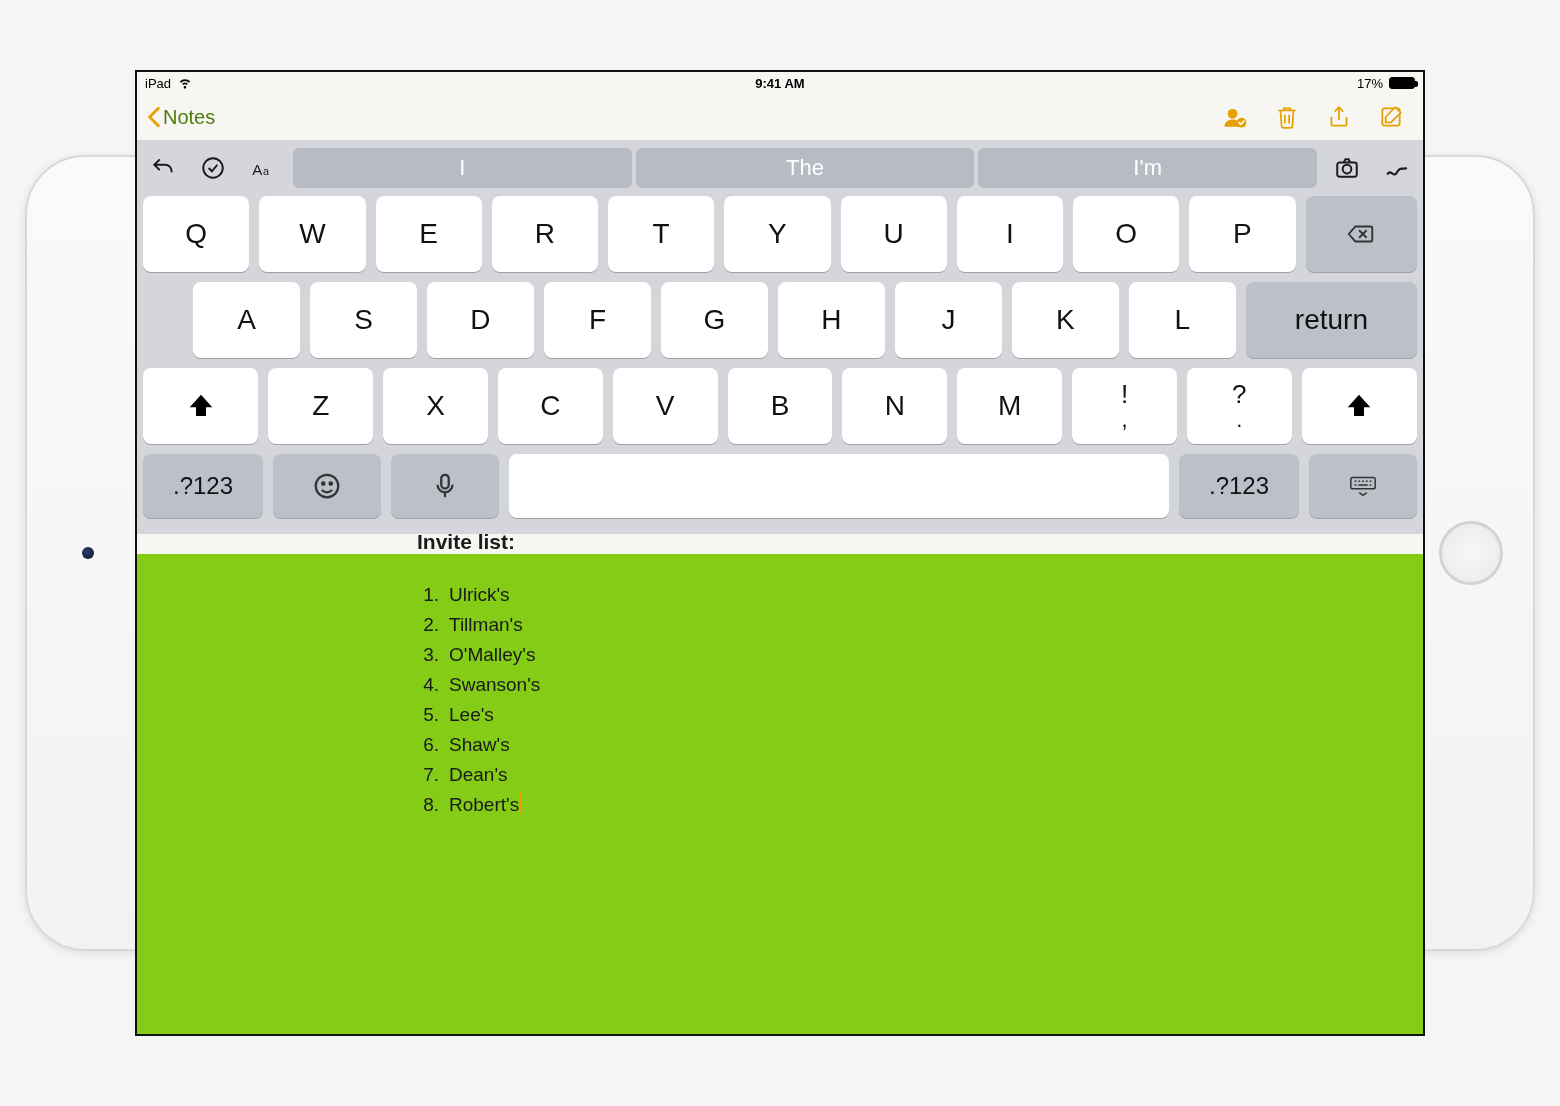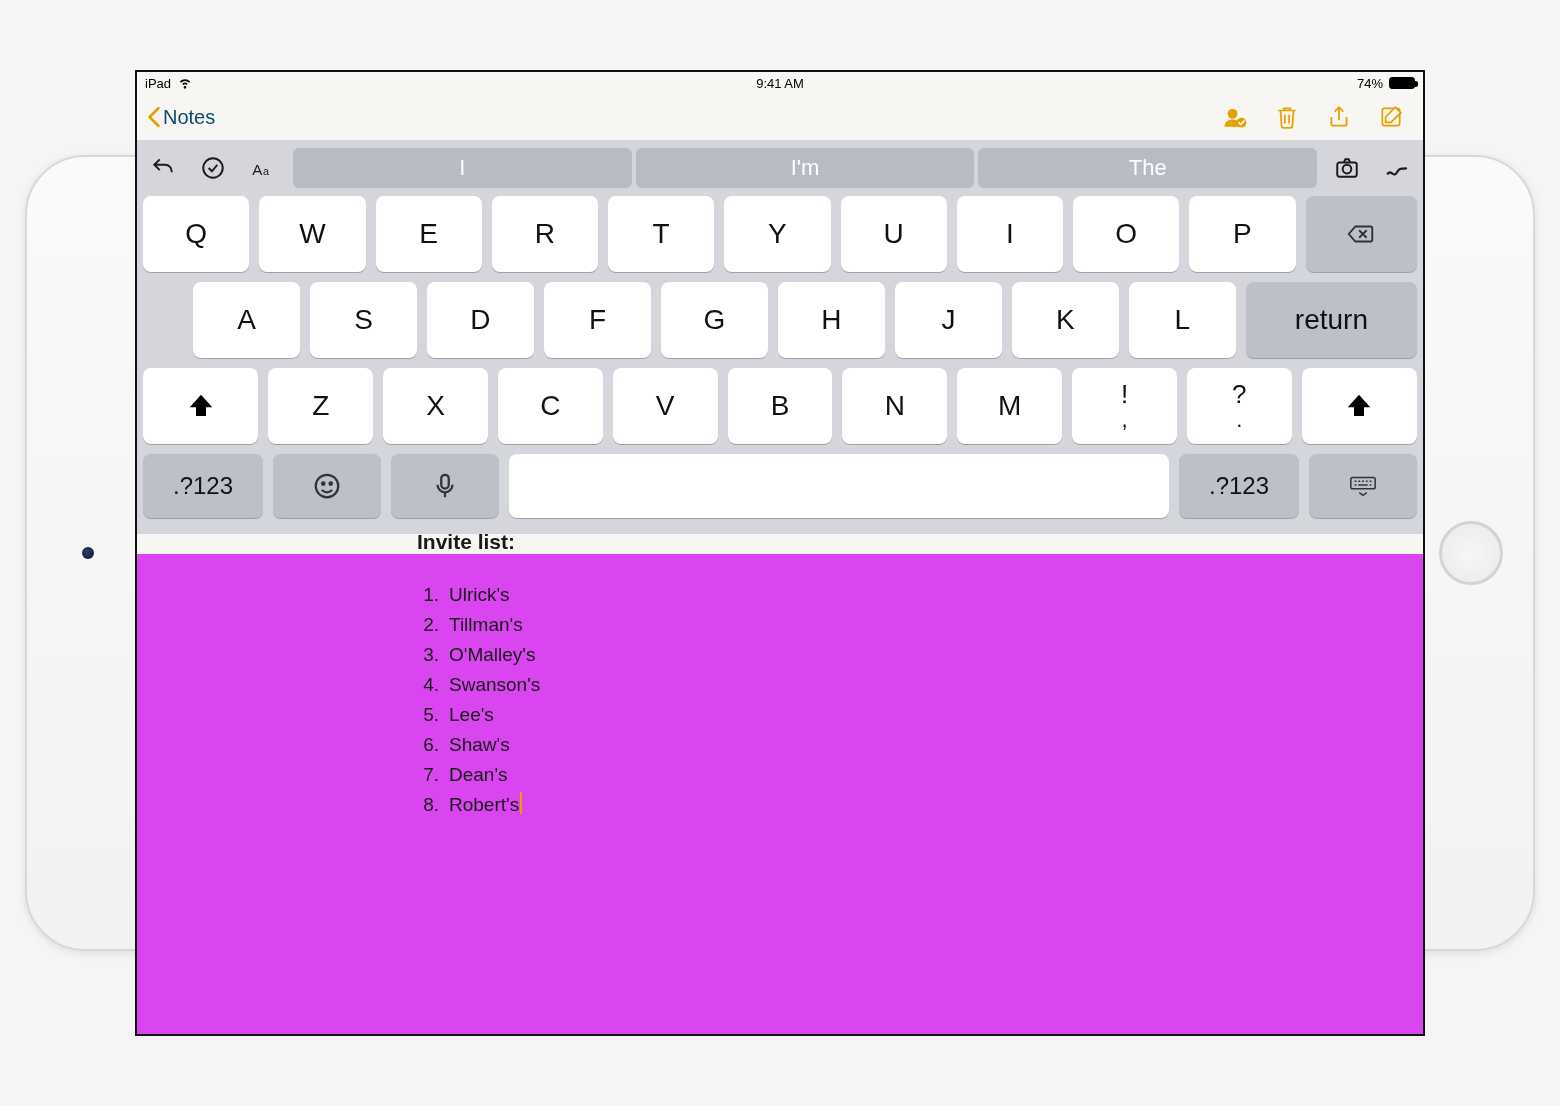--- a/index.html
+++ b/index.html
@@ -58,40 +58,40 @@
     width: 100%;
     display: flex;
     align-items: center;
     justify-content: space-between;
     padding: 0 8px;
     font-size: 13px;
     color: #000;
     background: #f8f6f2;
   }
   .status-left, .status-right { display:flex; align-items:center; gap:6px; }
-  .status-center { position:absolute; left:50%; transform:translateX(-50%); font-weight:400; }
+  .status-center { position:absolute; left:50%; transform:translateX(-50%); font-weight:700; }
   .battery {
     width: 26px; height: 12px;
     border: 1.5px solid #000; border-radius: 3px;
     position: relative;
     background: #000;
   }
   .battery::after {
     content:"";
     position:absolute; right:-4px; top:3px;
     width:3px; height:6px; background:#000; border-radius:0 2px 2px 0;
   }
   
   .nav-bar {
     height: 46px;
     display:flex; align-items:center; justify-content:space-between;
     padding: 0 10px;
     background: #f8f6f2;
   }
-  .nav-left { display:flex; gap:2px; color:#0c4a6e; font-size:20px; }
+  .nav-left { display:flex; gap:2px; color:#4d7c0f; font-size:20px; }
   .nav-left svg { width:14px; height:22px; }
   .nav-right { display:flex; align-items:center; gap:24px; padding-right:8px; }
   .nav-icon { width:28px; height:28px; color:#e6a100; display:flex; align-items:center; justify-content:center; }
   .nav-icon svg { width:26px; height:26px; }
   
   .keyboard {
     position:absolute;
     top: 68px; left:0; right:0;
     background: #d4d6dc;
     padding: 6px 6px 6px 6px;
@@ -138,21 +138,21 @@
   .key-space { flex:5.5; }
   .key-123 { flex:1; font-size:24px; }
   .key-emoji, .key-mic { flex:0.9; }
   .key-hide { flex:0.9; }
   
   .note-body {
     position:absolute;
     left:0; right:0;
     top: 482px;
     bottom:0;
-    background:#d946ef;
+    background:#84cc16;
     padding: 0 0 0 280px;
     font-size:20px;
     color:#1a1a1a;
   }
   .note-title-cut {
     font-weight:700;
     font-size:21px;
     margin-bottom:2px;
     position:relative;
     top:-24px;
@@ -181,21 +181,21 @@
       <div class="status-left">
         <span>iPad</span>
         <span>
           <svg viewBox="0 0 24 24" width="16" height="16" fill="#000">
               <path d="M12 18a2 2 0 100 4 2 2 0 000-4zm-4.2-3.2a6 6 0 018.4 0l-1.8 1.8a3.5 3.5 0 00-4.8 0zM4.2 11.2a11 11 0 0115.6 0l-1.8 1.8a8.5 8.5 0 00-12 0z"></path>
             </svg>
         </span>
       </div>
       <div class="status-center">9:41 AM</div>
       <div class="status-right">
-        <span>74%</span>
+        <span>17%</span>
         <span class="battery"></span>
       </div>
     </div>
 
     <div class="nav-bar">
       <div class="nav-left">
         <svg viewBox="0 0 12 20" fill="none" stroke="#e6a100" stroke-width="2.5" stroke-linecap="round" stroke-linejoin="round">
             <polyline points="10,2 2,10 10,18"></polyline>
           </svg>
         <span>Notes</span>
@@ -244,22 +244,22 @@
             </svg>
         </div>
         <div class="kb-tool-icon">
           <svg viewBox="0 0 24 24" fill="#1a1a1a">
               <text x="2" y="18" font-size="14" font-family="Helvetica">A</text>
               <text x="12" y="18" font-size="10" font-family="Helvetica">a</text>
             </svg>
         </div>
         <div class="suggestions">
           <div class="suggestion">I</div>
+          <div class="suggestion">The</div>
           <div class="suggestion">I'm</div>
-          <div class="suggestion">The</div>
         </div>
         <div class="kb-tool-icon">
           <svg viewBox="0 0 24 24" fill="none" stroke="#1a1a1a" stroke-width="1.8">
               <rect x="3" y="7" width="18" height="13" rx="2"></rect>
               <circle cx="12" cy="13" r="4"></circle>
               <path d="M9 7l1.5-3h3L15 7"></path>
             </svg>
         </div>
         <div class="kb-tool-icon">
           <svg viewBox="0 0 24 24" fill="none" stroke="#1a1a1a" stroke-width="2">

